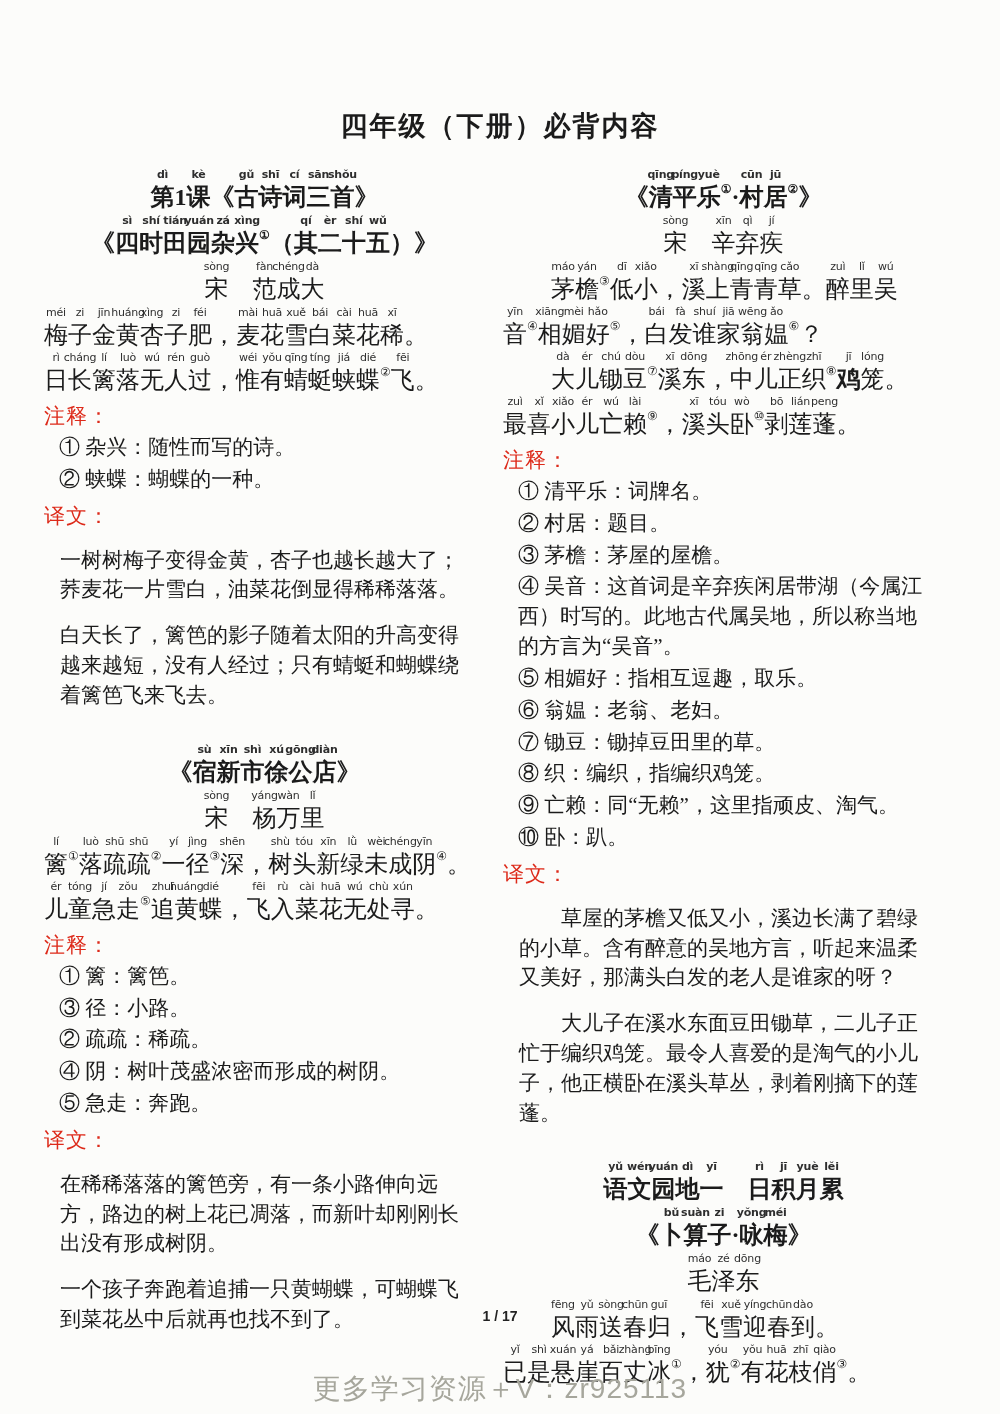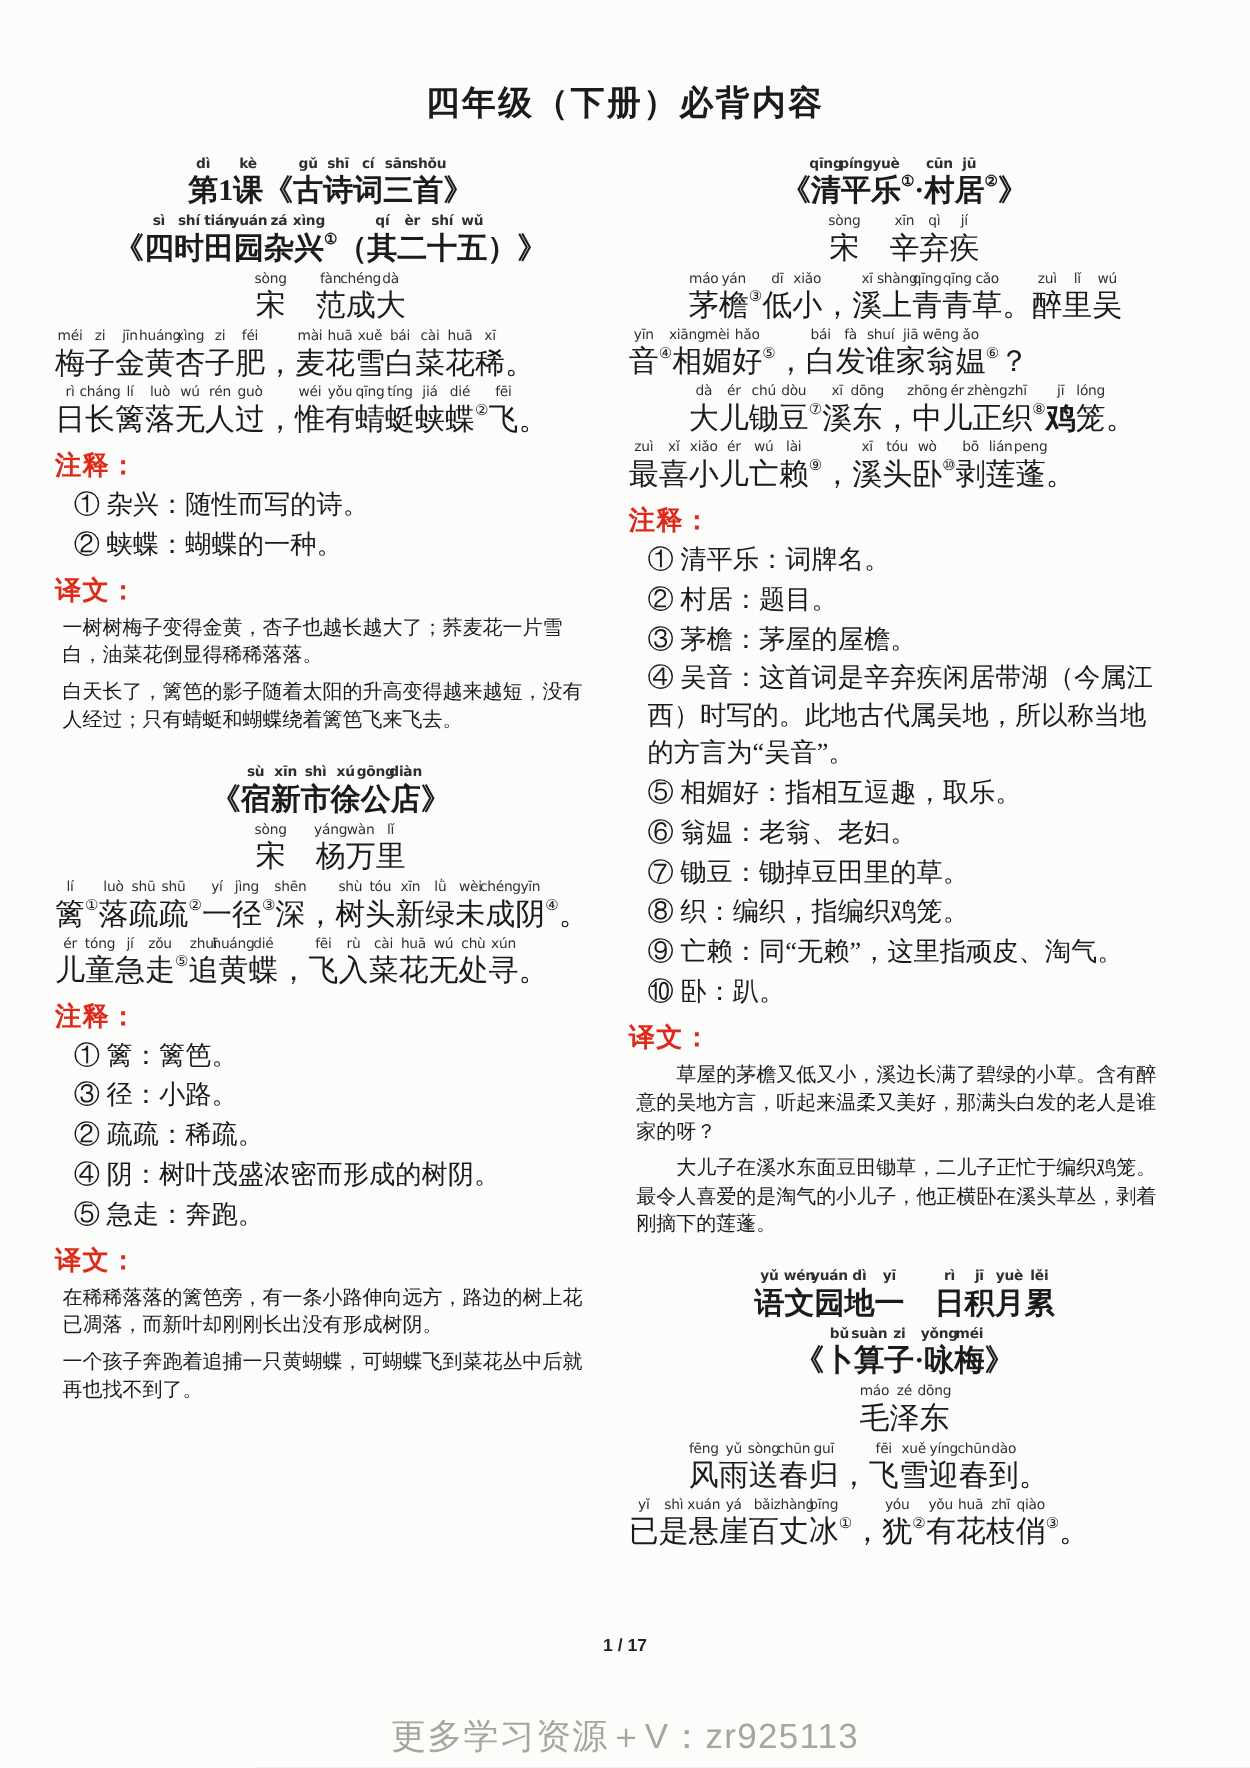--- a/index.html
+++ b/index.html
@@ -2,39 +2,39 @@
 <html style="--accent: #dd2a1a; --wm-color: #a6a69c;"><head>
 <meta charset="utf-8">
 <style>
   html,body{margin:0;padding:0;background:#e8e8e6;}
   .page{
     width:1000px;height:1414px;margin:0 auto;position:relative;overflow:hidden;
     background:#fcfcfa;color:#1b1b1b;
     font-family:"Liberation Serif","DejaVu Serif",serif;
   }
   .doc-title{
-    padding-top:64px;text-align:center;font-size:27px;font-weight:bold;letter-spacing:2px;
+    padding-top:108px;text-align:center;font-size:27px;font-weight:bold;letter-spacing:2px;
   }
   .columns{
     display:grid;grid-template-columns:1fr 1fr;column-gap:18px;
     padding:22px 56px 0 44px;align-items:start;
   }
   .col{min-width:0;}
   
   .b-heading{text-align:center;font-size:24px;font-weight:bold;margin:2px 0;}
   .b-author{text-align:center;font-size:24px;margin:2px 0;}
   .b-pline{font-size:24px;margin:1px 0;text-align:left;}
   .b-pline.indent{padding-left:48px;}
   .b-label{
     font-family:"Liberation Sans","DejaVu Sans",sans-serif;
-    font-weight:bold;font-size:21px;color:var(--accent,#dd2a1a);
+    font-weight:normal;font-size:21px;color:var(--accent,#dd2a1a);
     margin:7px 0 3px 0;letter-spacing:1px;
   }
   .b-note{font-size:21px;line-height:1.42;margin:2px 15px;}
-  .b-para{font-size:16px;line-height:1.42;margin:6px;}
+  .b-para{font-size:21px;line-height:1.42;margin:16px;}
   .b-para.indent{text-indent:2em;}
   .b-gap{height:14px;}
   
   .cell{
     display:inline-block;position:relative;padding-top:14px;
     vertical-align:bottom;text-align:center;
   }
   .cell .hz{display:block;height:30px;line-height:30px;}
   .cell.sup .hz{font-size:12px;line-height:15px;height:30px;}
   .py{

